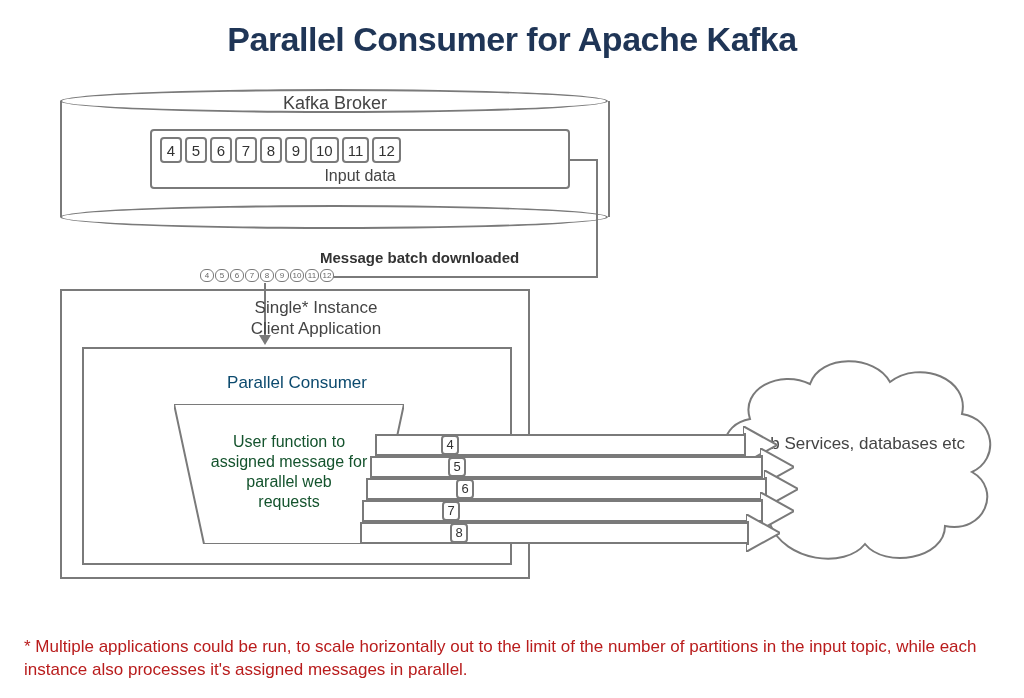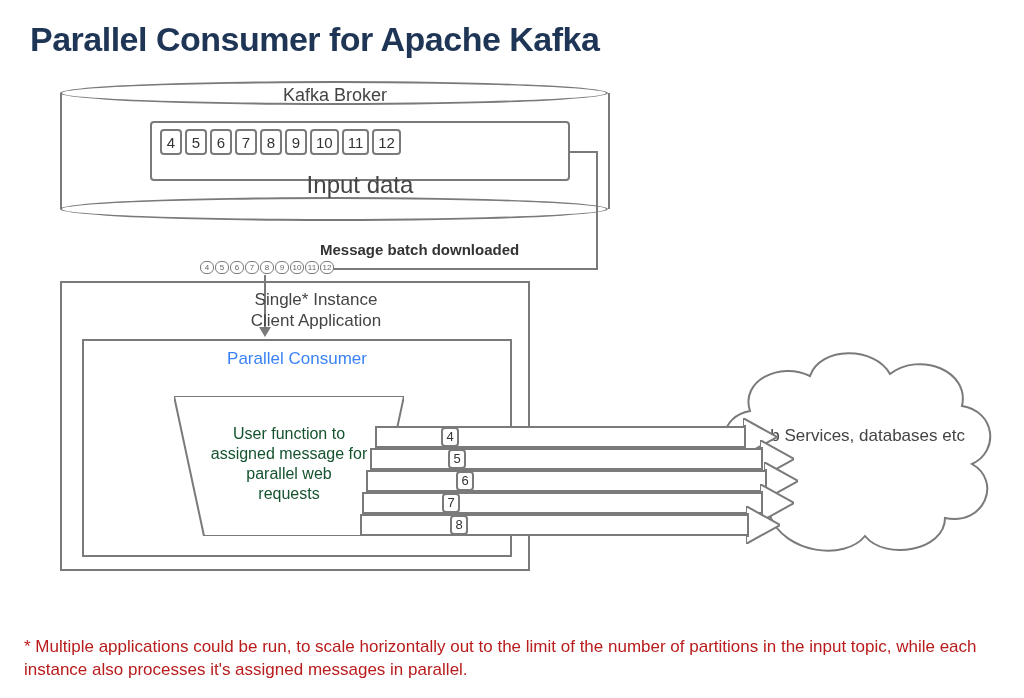--- a/index.html
+++ b/index.html
@@ -9,22 +9,23 @@
     padding: 20px 30px;
     width: 1024px;
     height: 698px;
     position: relative;
     color: #333;
   }
   .title {
     font-size: 34px;
     font-weight: 800;
     color: #1f3556;
-    margin-bottom: 12px;
+    margin-bottom: 20px;
     letter-spacing: -0.5px;
+    text-align: center;
   }
   .diagram {
     position: relative;
     width: 970px;
     height: 550px;
   }
   .cylinder {
     position: absolute;
     top: 10px; left: 30px;
     width: 550px; height: 140px; padding-left: 34px;
@@ -64,21 +65,21 @@
   .msg {
     border: 2px solid #7a7a7a;
     border-radius: 4px;
     min-width: 22px; height: 26px;
     font-size: 15px;
     padding: 1px 4px;
     display: flex; align-items: center; justify-content: center;
     color: #333;
   }
   .input-data-label {
-    text-align: center; font-size: 24px; margin-top: 16px; color: #444;
+    text-align: center; font-size: 16px; margin-top: 4px; color: #444;
   }
   .download-label {
     position: absolute;
     top: 170px; left: 290px;
     font-size: 15px; font-weight: bold; color: #333;
   }
   .mini-row {
     position: absolute;
     top: 190px; left: 170px;
     display: flex; gap: 1px;
@@ -102,22 +103,22 @@
     text-align: center; font-size: 17px; color: #444; line-height: 1.25; padding-left: 42px;
   }
   .consumer-box {
     position: absolute;
     top: 56px; left: 20px;
     width: 430px; height: 218px;
     border: 2px solid #7a7a7a;
   }
   .consumer-label {
     position: absolute;
-    top: 8px; left: 0; width: 100%;
-    text-align: center; font-size: 17px; color: #3b82f6;
+    top: 24px; left: 0; width: 100%;
+    text-align: center; font-size: 17px; color: #0c4a6e;
   }
   .trapezoid {
     position: absolute;
     top: 55px; left: 90px;
     width: 230px; height: 140px;
   }
   .trapezoid svg { position:absolute; top:0; left:0; }
   .trap-text {
     position: absolute;
     top: 28px; left: 25px; width: 180px;

